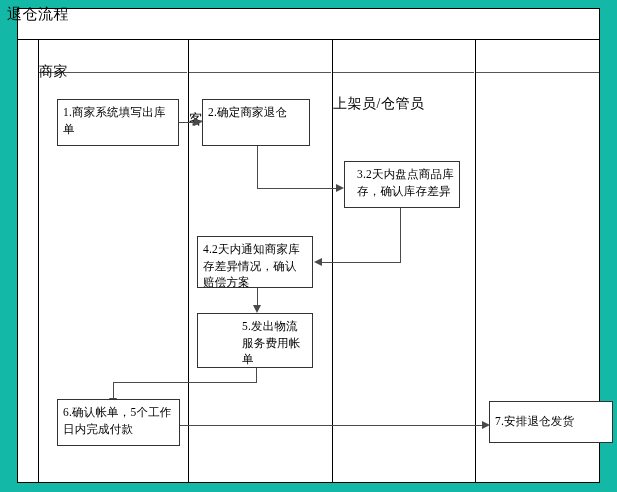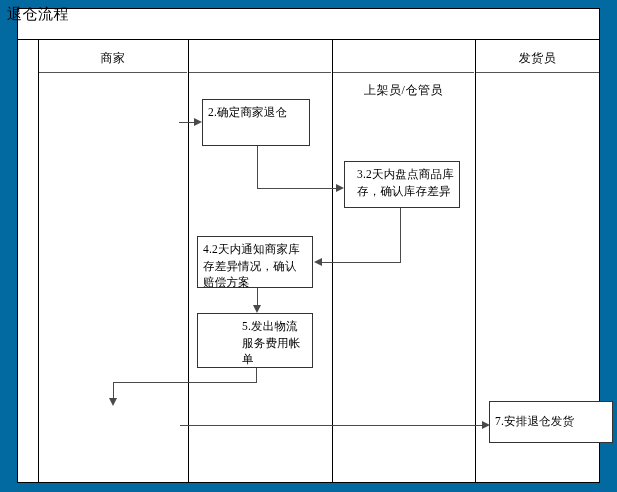--- a/index.html
+++ b/index.html
@@ -12,21 +12,21 @@
     height: 492px;
     font-family: "Liberation Serif", "DejaVu Serif", serif;
     color: #000000;
     overflow: hidden;
   }
 
   #canvas {
     position: relative;
     width: 617px;
     height: 492px;
-    background: #0369a1;
+    background: #14b8a6;
   }
 
   
   .outer-frame {
     position: absolute;
     left: 17px;
     top: 8px;
     width: 583px;
     height: 475px;
     border: 1px solid #000000;
@@ -64,25 +64,24 @@
   }
 
   
   .header-sep {
     position: absolute;
     height: 0;
     border-top: 1px solid #555555;
   }
   .lane-header {
     position: absolute;
-    top: 45px;
+    top: 59px;
     height: 26px;
     line-height: 26px;
-    text-align: center;
-    font-size: 12px;
+    font-size: 14px;
     white-space: nowrap;
     letter-spacing: 0.5px;
   }
 
   
   .pbox {
     position: absolute;
     border: 1px solid #333333;
     background: #ffffff;
     box-sizing: border-box;
@@ -142,21 +141,20 @@
   <div class="lane-divider" style="left:475px;"></div>
 
   <div class="header-sep" style="left:39px;  top:72px; width:148px;"></div>
   <div class="header-sep" style="left:189px; top:72px; width:142px;"></div>
   <div class="header-sep" style="left:333px; top:72px; width:141px;"></div>
   <div class="header-sep" style="left:476px; top:72px; width:123px;"></div>
 
   <div class="lane-header" style="left:39px;  width:148px;">商家</div>
   <div class="lane-header" style="left:189px; width:142px;margin-top:48px;">客户经理</div>
   <div class="lane-header" style="left:333px; width:141px;margin-top:32px;">上架员/仓管员</div>
-  <div class="lane-header" style="left:476px; width:123px;">发货员</div>
 
   <div class="hline" style="left:179px; top:122px; width:15px;"></div>
   <div class="arrow-r" style="left:194px; top:117.5px;"></div>
 
   <div class="vline" style="left:257px; top:146px; height:42px;"></div>
   <div class="hline" style="left:257px; top:188px; width:79px;"></div>
   <div class="arrow-r" style="left:336px; top:183.5px;"></div>
 
   <div class="vline" style="left:400px; top:208px; height:54px;"></div>
   <div class="hline" style="left:322px; top:262px; width:79px;"></div>
@@ -166,25 +164,27 @@
   <div class="arrow-d" style="left:252.5px; top:305px;"></div>
 
   <div class="vline" style="left:256px; top:368px; height:14px;"></div>
   <div class="hline" style="left:113px; top:382px; width:144px;"></div>
   <div class="vline" style="left:113px; top:382px; height:16px;"></div>
   <div class="arrow-d" style="left:108.5px; top:398px;"></div>
 
   <div class="hline" style="left:180px; top:425px; width:302px;"></div>
   <div class="arrow-r" style="left:482px; top:420.5px;"></div>
 
+  <div class="pbox" style="left:57px; top:99px; width:122px; height:47px;">1.商家系统填写出库单</div>
 
   <div class="pbox" style="left:202px; top:99px; width:108px; height:47px;">2.确定商家退仓</div>
 
   <div class="pbox" style="left:344px; top:161px; width:116px; height:47px;padding-left:12px;">3.2天内盘点商品库存，确认库存差异</div>
 
   <div class="pbox" style="left:197px; top:236px; width:116px; height:52px;">4.2天内通知商家库存差异情况，确认赔偿方案</div>
 
   <div class="pbox" style="left:197px; top:313px; width:116px; height:55px;padding-left:44px;">5.发出物流服务费用帐单</div>
 
+  <div class="pbox" style="left:57px; top:399px; width:123px; height:47px;">6.确认帐单，5个工作日内完成付款</div>
 
   <div class="pbox" style="left:489px; top:401px; width:124px; height:42px; padding-top:11px;">7.安排退仓发货</div>
 
 </div>
 
 </body></html>

